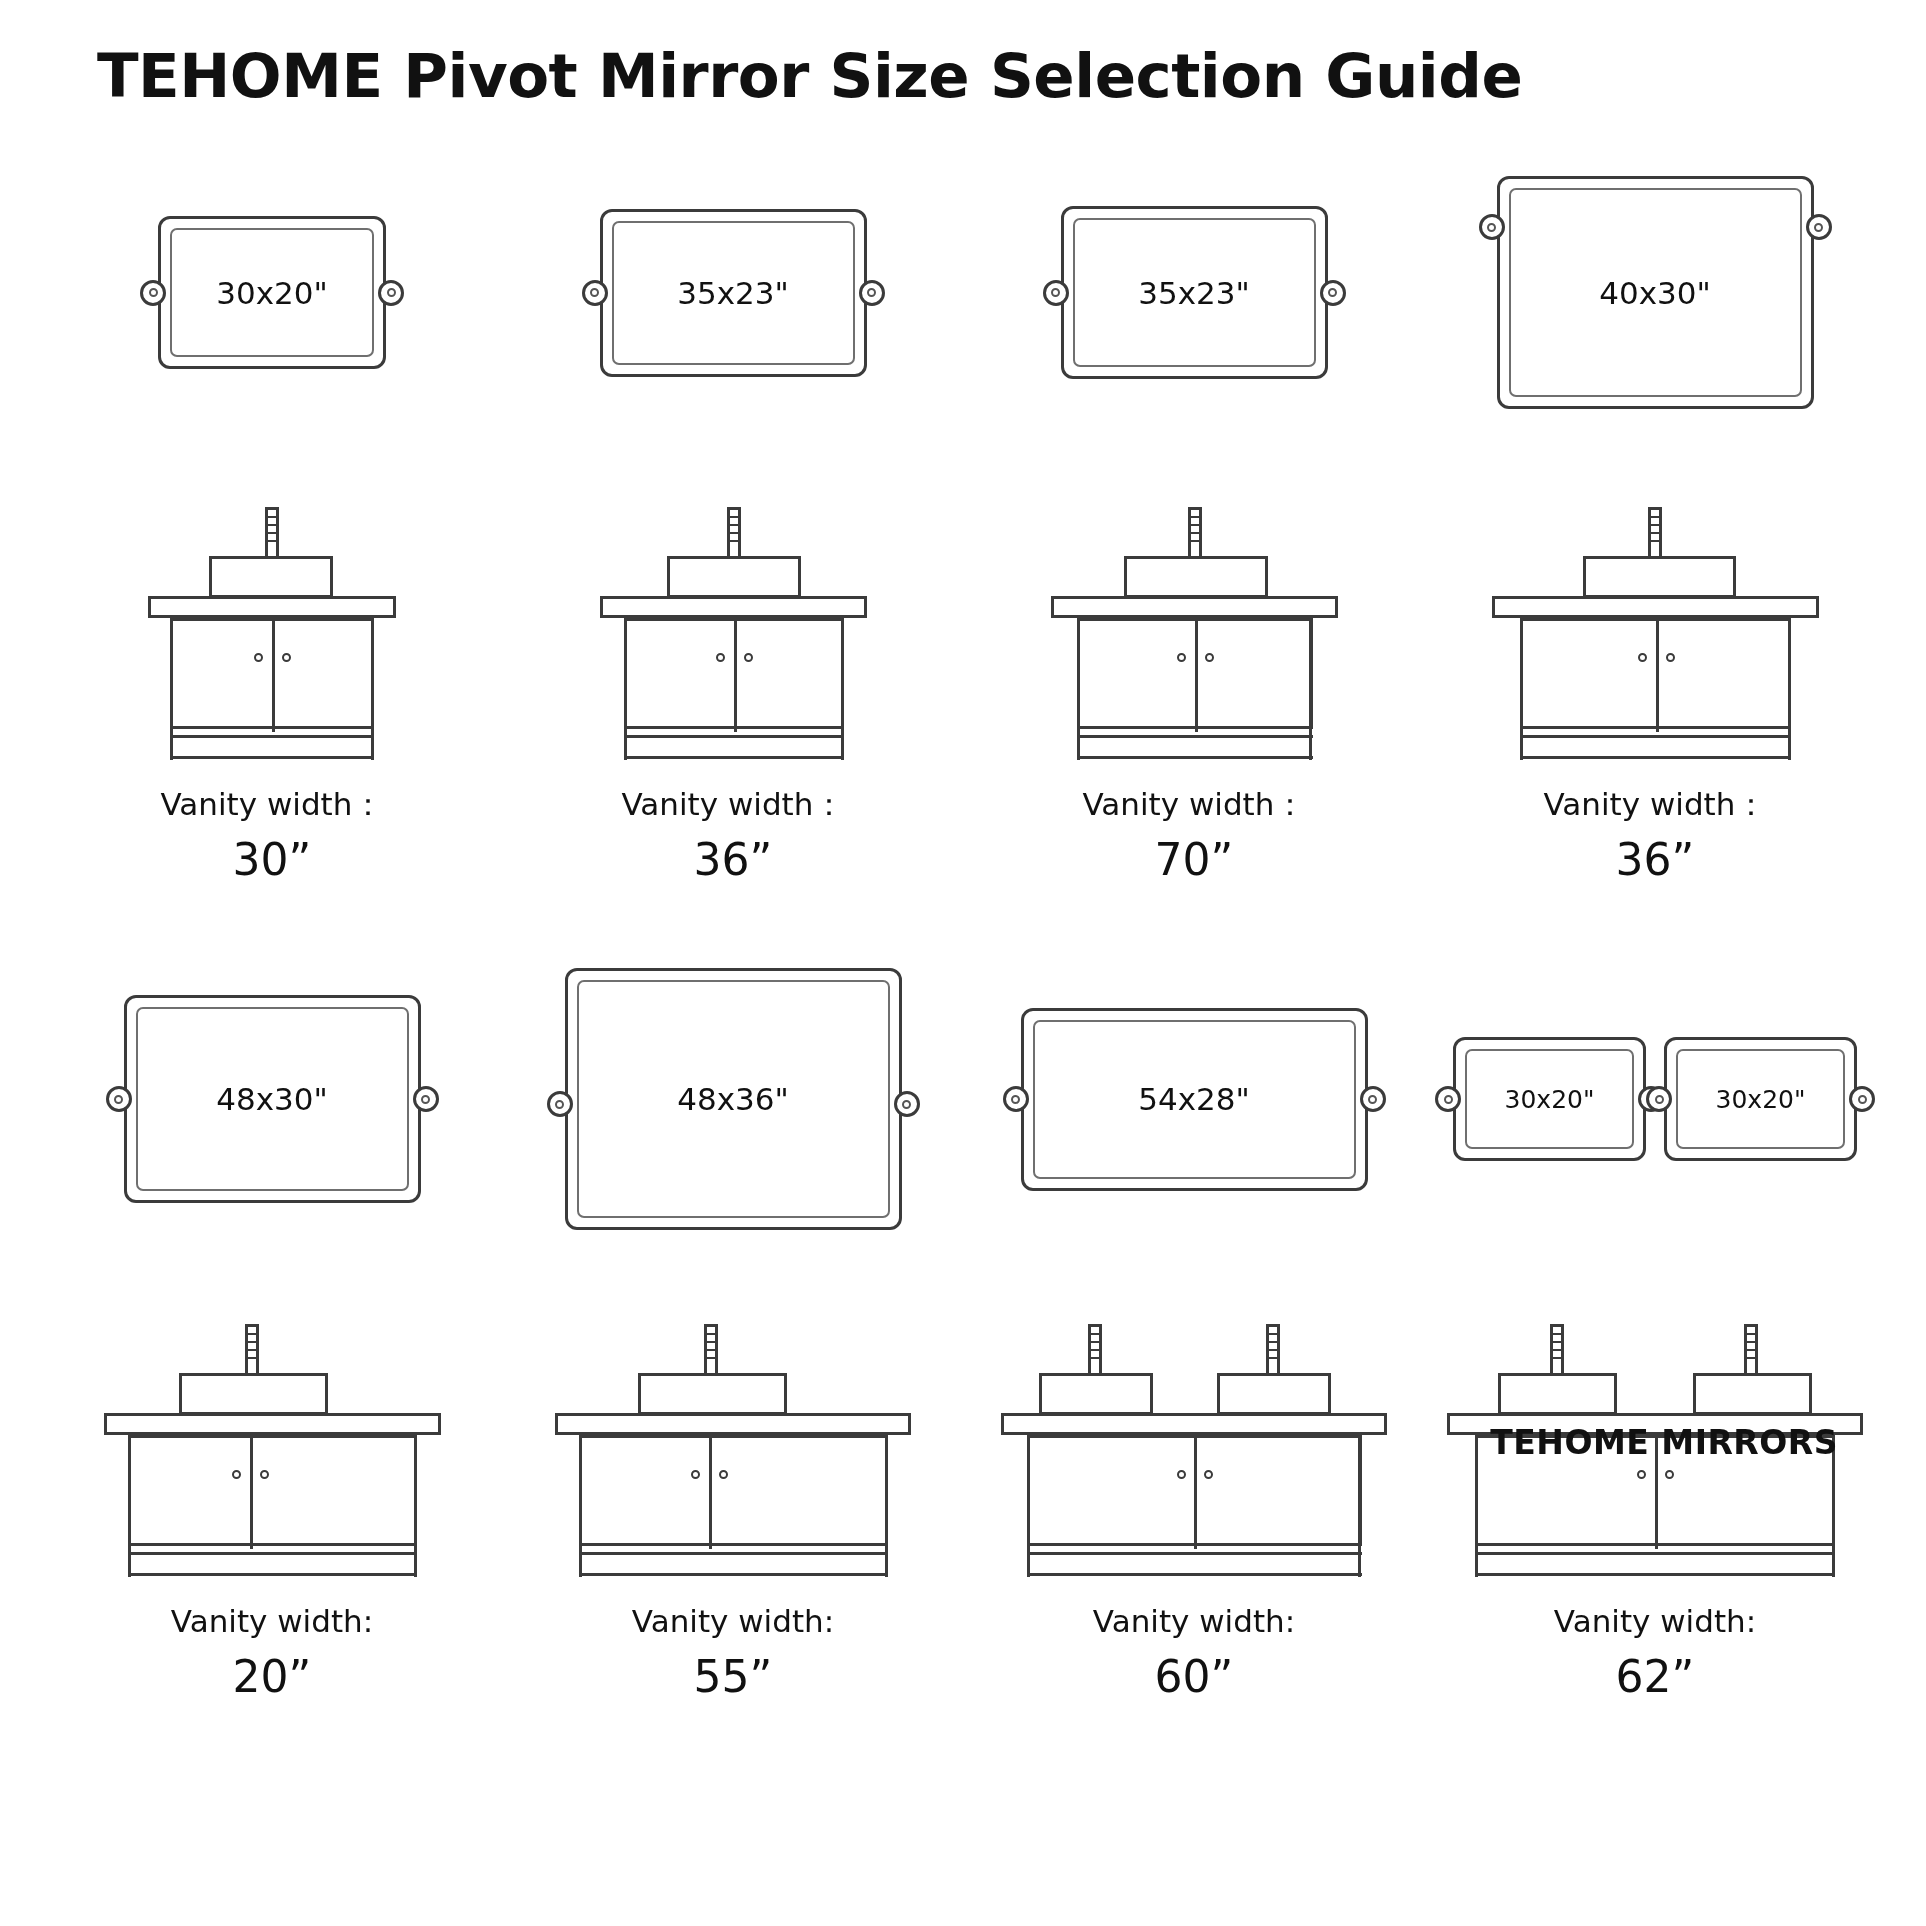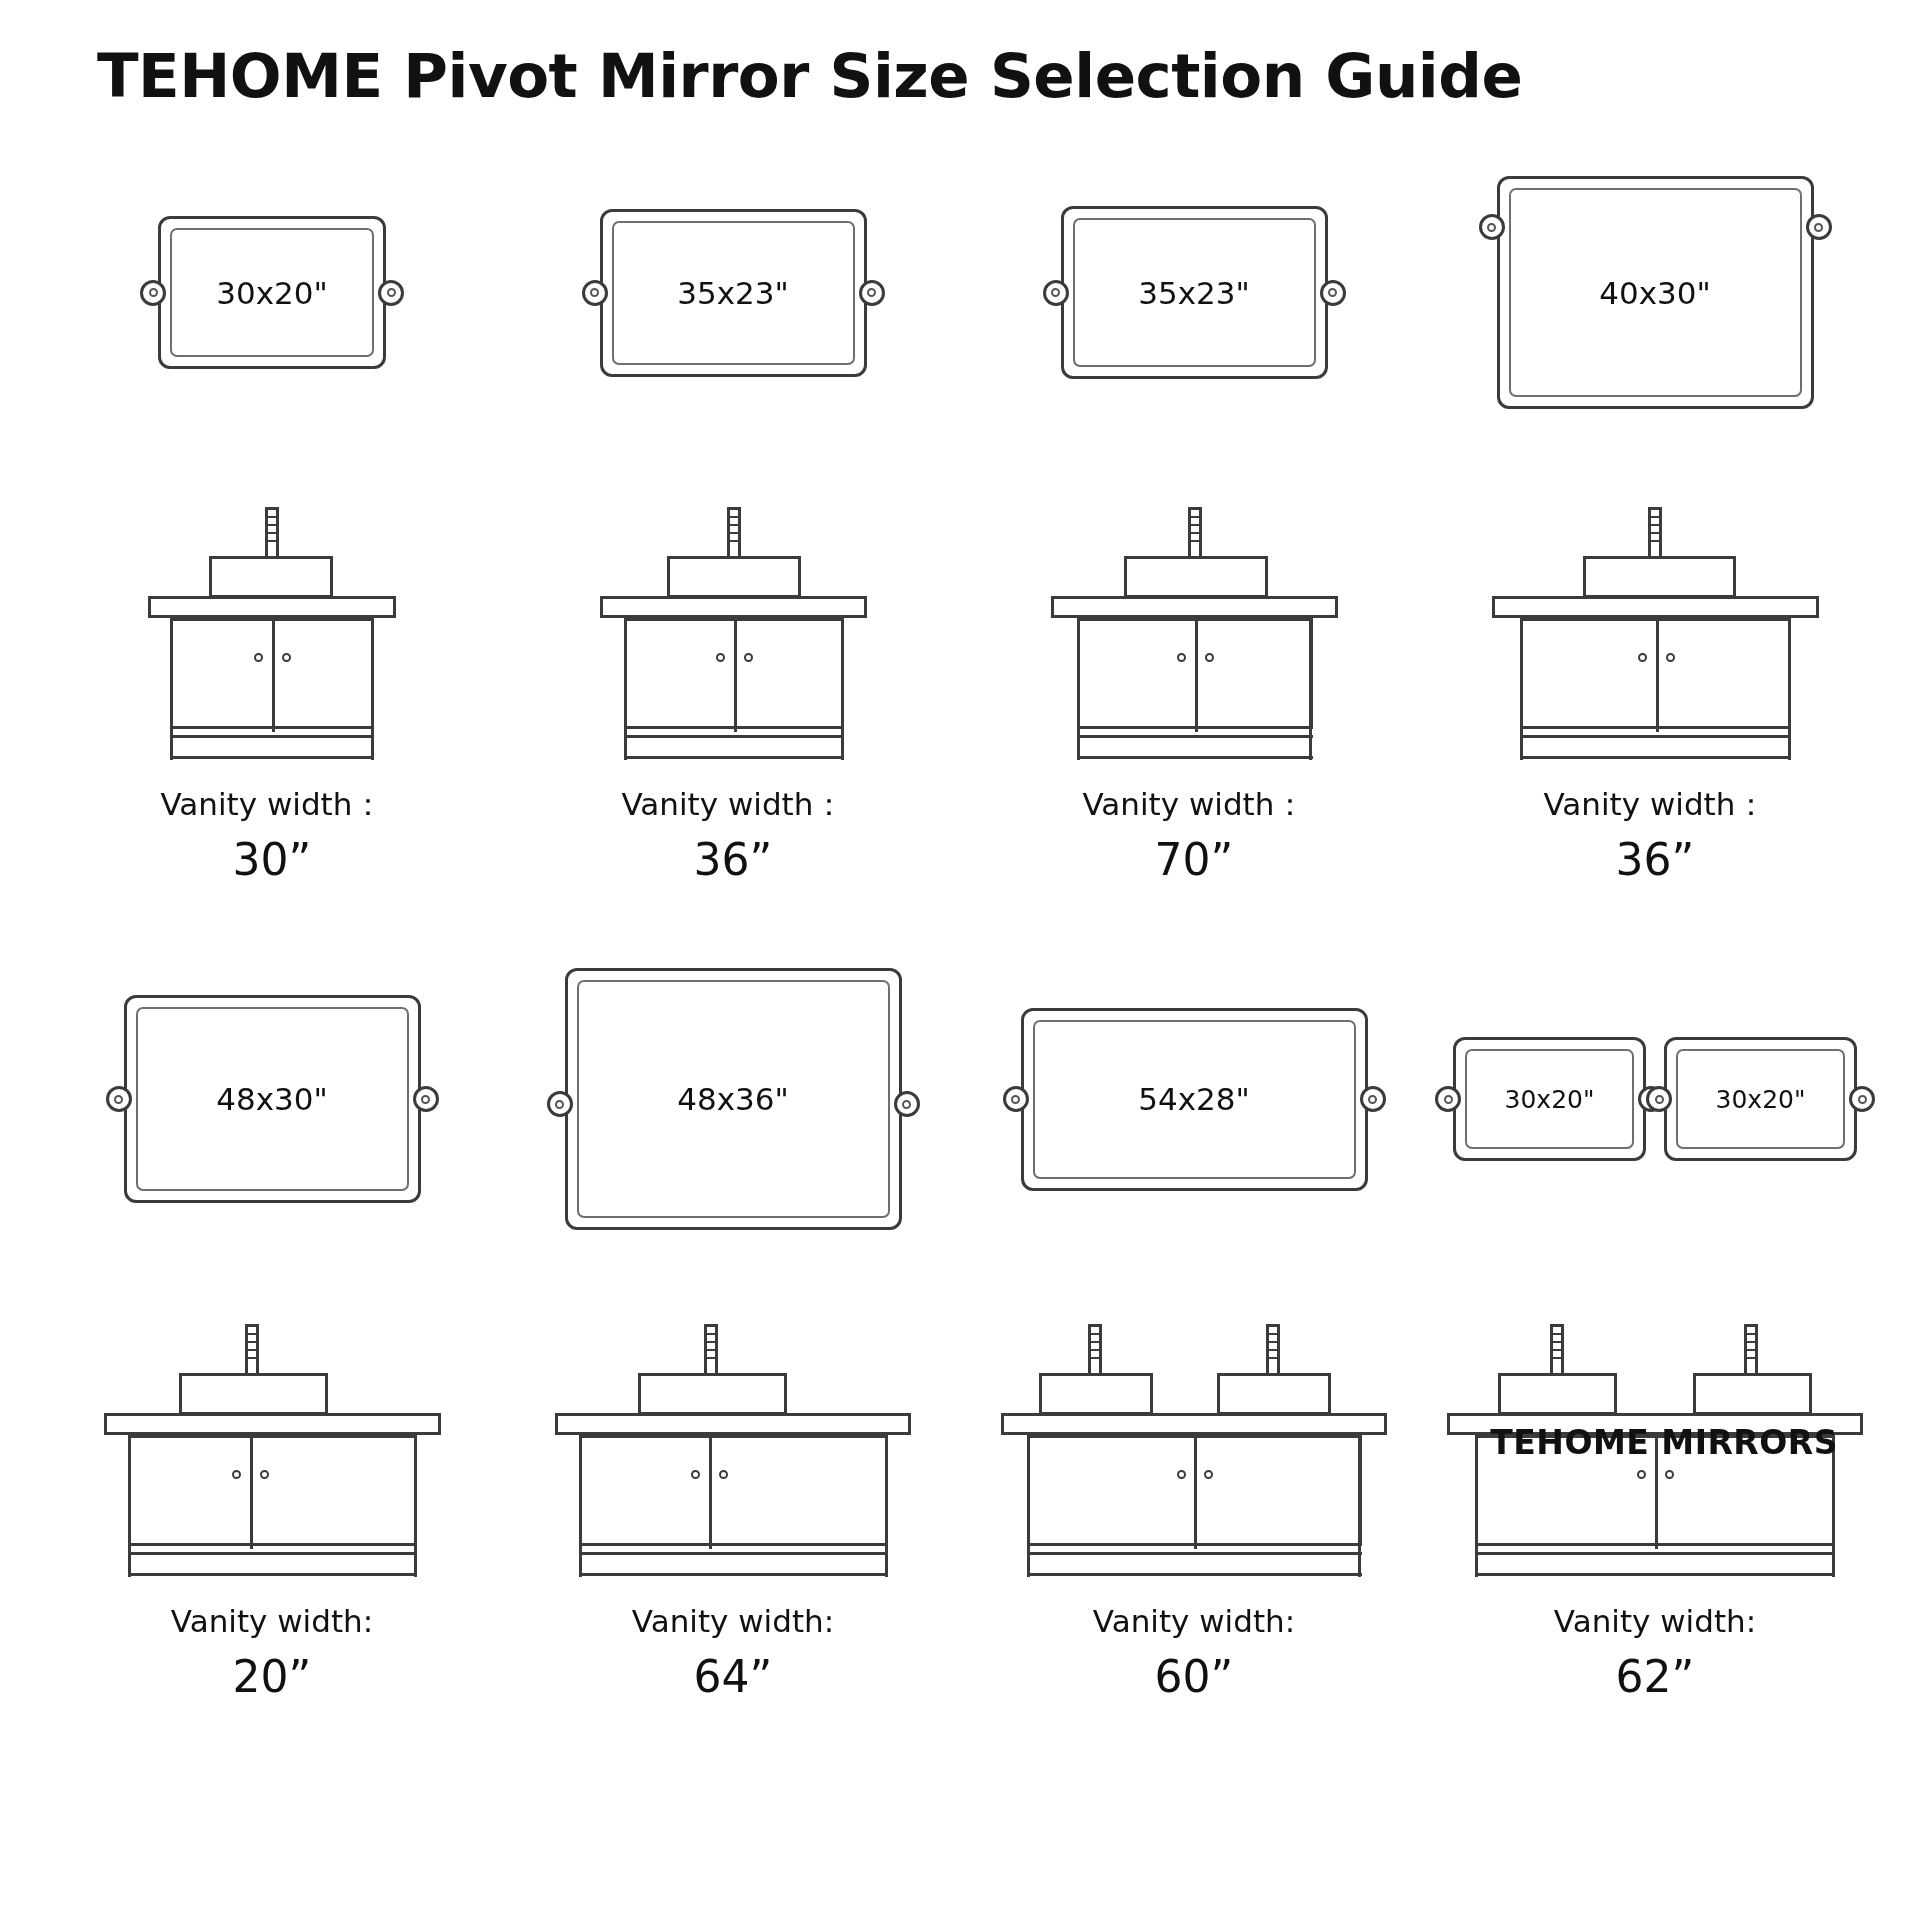--- a/index.html
+++ b/index.html
@@ -472,21 +472,21 @@
             </div>
             <div class="leg" style="left:24px;top:121px;height:142px;"></div>
             <div class="leg" style="left:330px;top:121px;height:142px;"></div>
             <div class="apron" style="left:24px;top:238px;width:309px;"></div>
             <div class="apron" style="left:24px;top:259px;width:309px;"></div>
           </div>
         </div>
 
         <div class="caption">
           <div class="cap-label">Vanity width:</div>
-          <div class="cap-value">64”</div>
+          <div class="cap-value">55”</div>
         </div>
       </div>
 
       <div class="cell">
         <div class="mirror-area" style="height:307px;">
           <div class="mirror-wrap">
             <div class="mirror-outer" style="width:347px;height:183px;">
               <div class="mirror-inner"></div>
               <span class="mirror-label">54x28"</span>
             </div>

